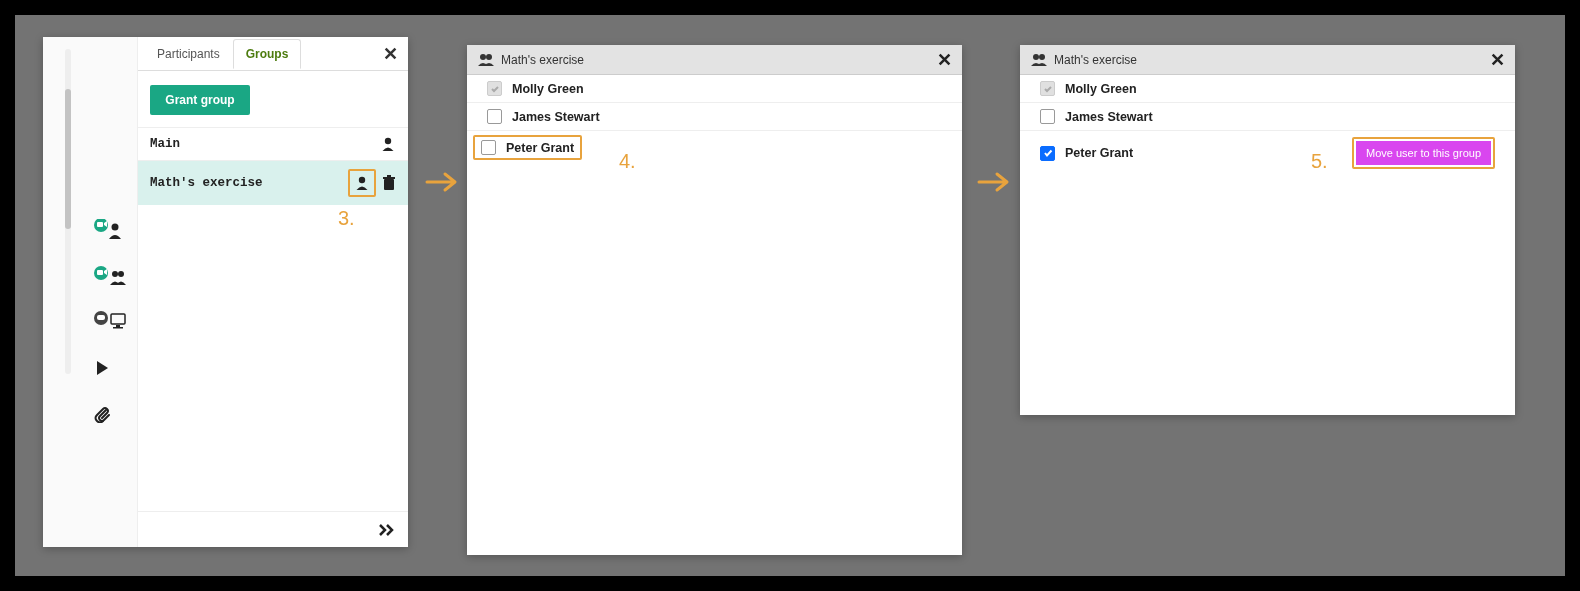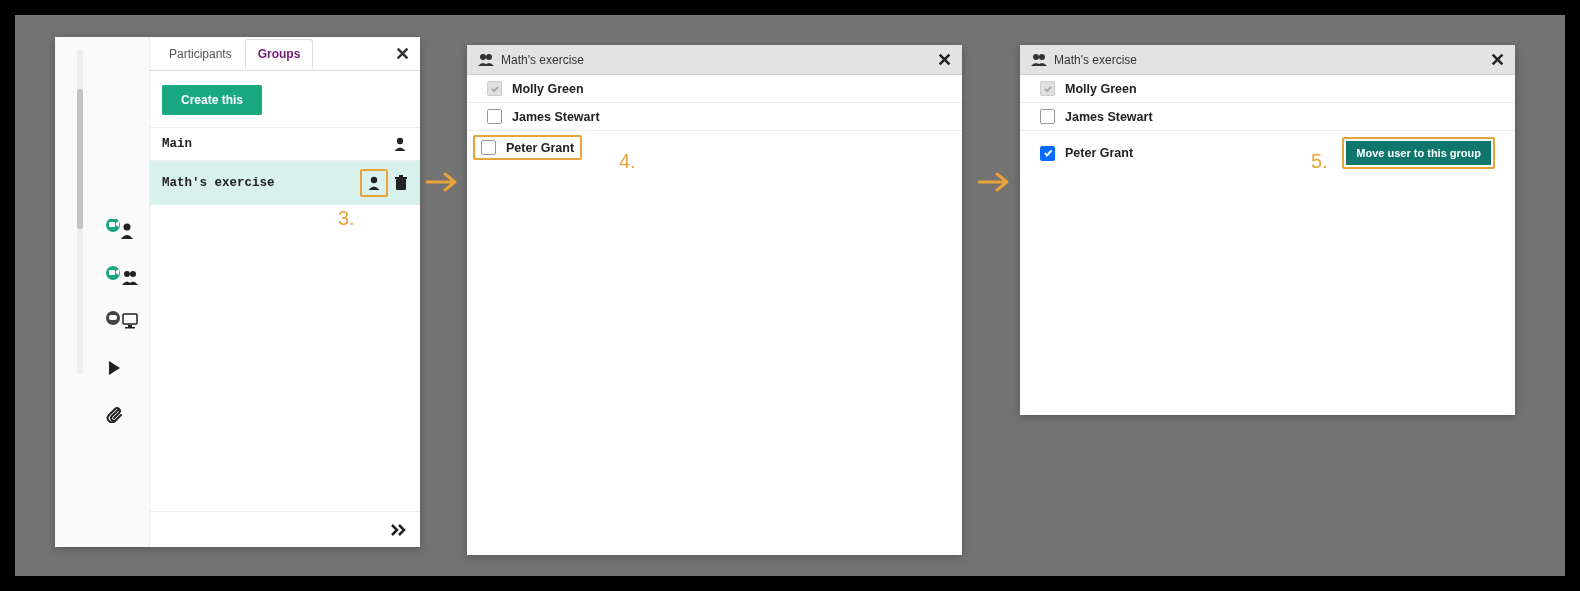--- a/index.html
+++ b/index.html
@@ -16,21 +16,21 @@
     left: 15px; top: 15px; right: 15px; bottom: 15px;
     background: #737373;
   }
   .panel {
     position: absolute;
     background: #fff;
     box-shadow: 0 2px 8px rgba(0,0,0,0.25);
   }
 
   
-  .panel1 { left: 40px; top: 22px; width: 365px; height: 510px; display: flex; }
+  .panel1 { left: 28px; top: 22px; width: 365px; height: 510px; display: flex; }
   .panel1-left {
     width: 95px;
     background: #fafafa;
     border-right: 1px solid #eee;
     display: flex;
     flex-direction: column;
     align-items: center;
     position: relative;
   }
   .panel1-left .scrollbar {
@@ -76,21 +76,21 @@
     border: 1px solid transparent;
     cursor: pointer;
   }
   .tab.active {
     border: 1px solid #ddd;
     border-bottom-color: #fff;
     border-radius: 3px 3px 0 0;
     background: #fff;
     margin-bottom: -1px;
     font-weight: 600;
-    color: #701a75;
+    color: #4d7c0f;
   }
   .tabs .close {
     margin-left: auto;
     margin-right: 10px;
     font-size: 18px;
     font-weight: bold;
     cursor: pointer;
     color: #333;
   }
   .create-btn {
@@ -175,24 +175,24 @@
   .user-row .chk.disabled { background: #e0e0e0; border-color: #ccc; }
   .user-row .chk.checked { background: #0a6cff; border-color: #0a6cff; color: #fff; font-size: 11px; }
   .user-row .uname { font-weight: 600; color: #222; }
   .user-row.last { border-bottom: none; }
 
   .panel2 { left: 452px; top: 30px; width: 495px; height: 510px; }
   .panel3 { left: 1005px; top: 30px; width: 495px; height: 370px; }
 
   .move-btn {
     margin-left: auto;
-    background: #0f766e;
+    background: #d946ef;
     color: #fff;
     font-size: 11px;
-    font-weight: 700;
+    font-weight: 400;
     padding: 6px 10px;
     border: none;
     cursor: pointer;
   }
 
   
   .annot {
     position: absolute;
     color: #e8a33d;
     font-size: 20px;
@@ -259,21 +259,21 @@
             </svg>
         </div>
       </div>
     </div>
     <div class="panel1-right">
       <div class="tabs">
         <div class="tab">Participants</div>
         <div class="tab active">Groups</div>
         <div class="close">✕</div>
       </div>
-      <button class="create-btn">Create this</button>
+      <button class="create-btn">Grant group</button>
       <div class="group-list">
         <div class="group-row">
           <span class="gname">Main</span>
           <span class="icon-btn">
             <svg width="16" height="16" viewBox="0 0 16 16">
                 <circle cx="8" cy="5" r="3.2" fill="#222"></circle>
                 <path d="M2.5 15 Q8 8 13.5 15 Z" fill="#222"></path>
               </svg>
           </span>
         </div>

